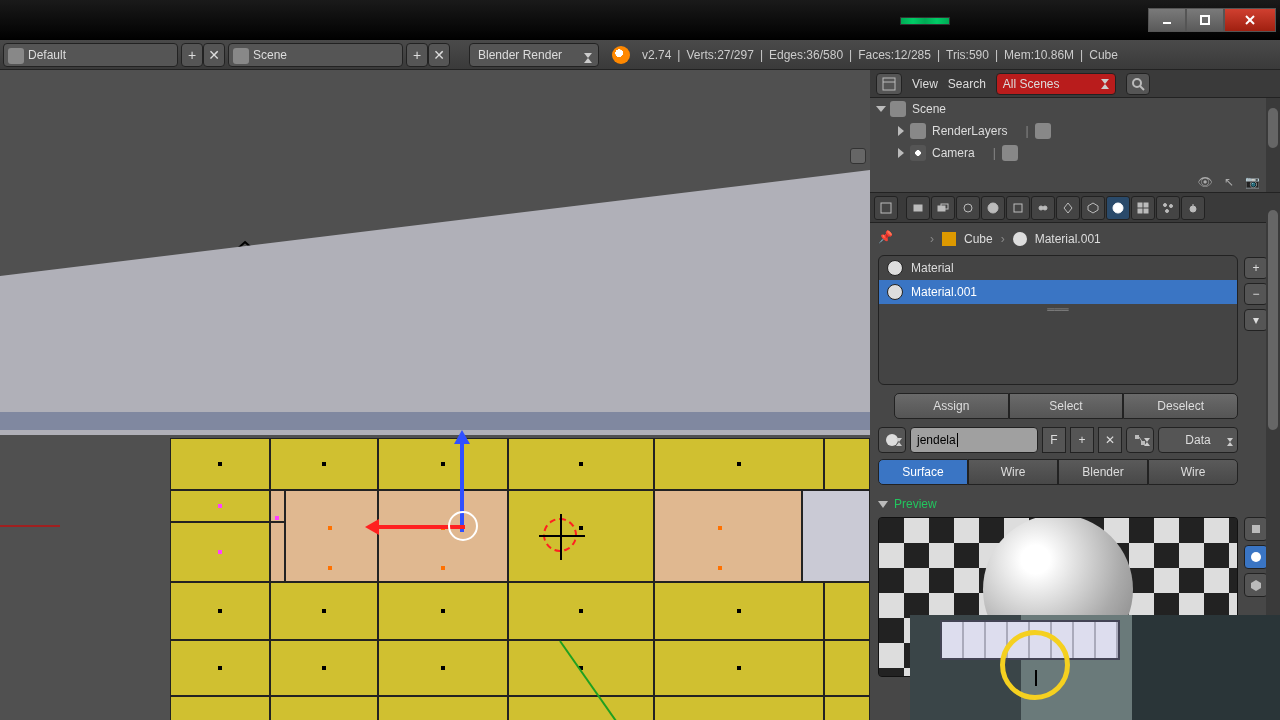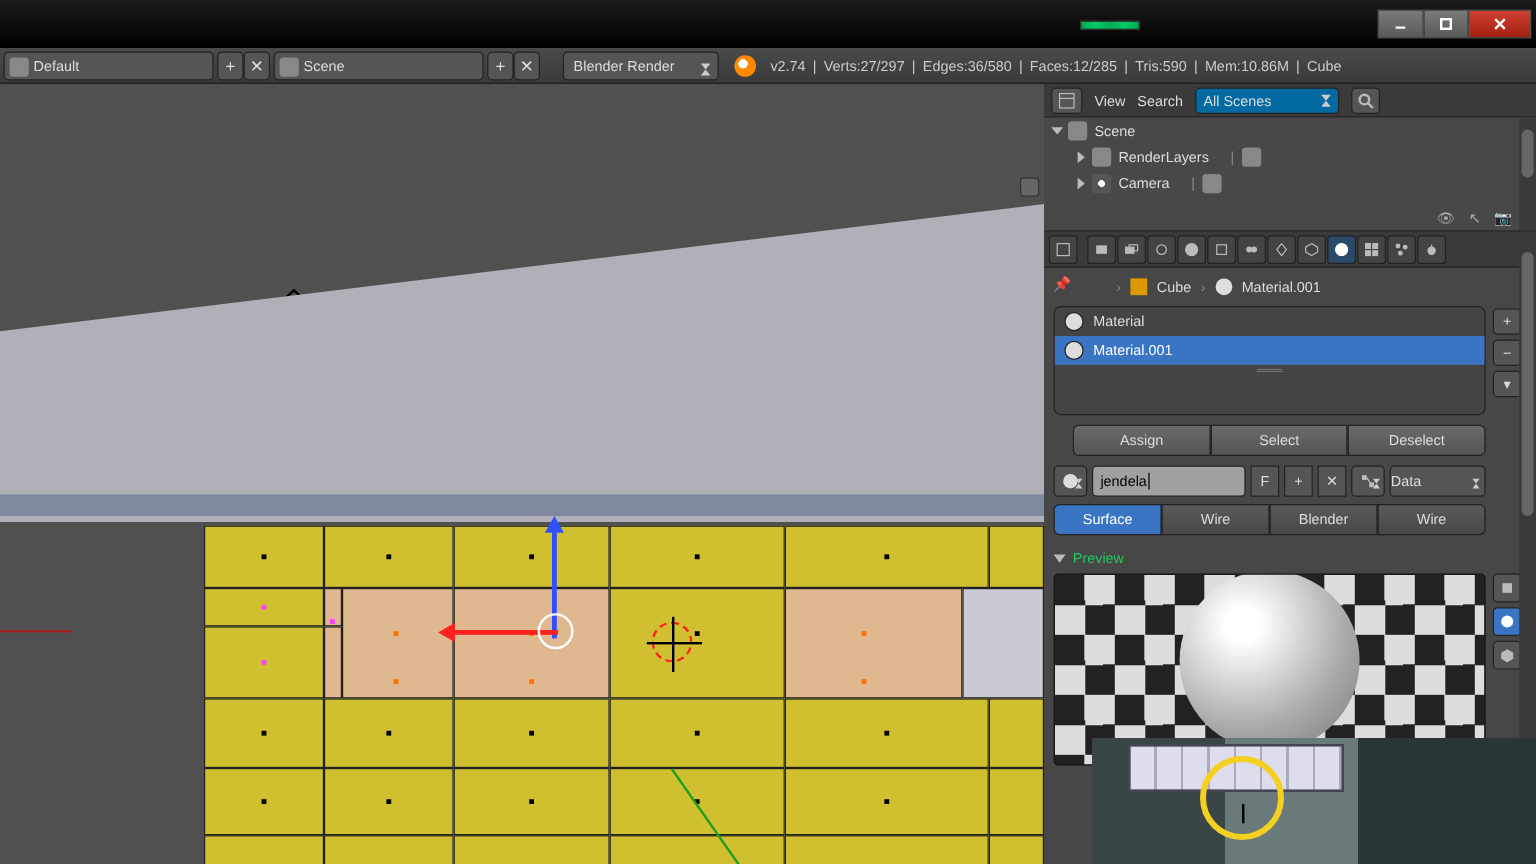--- a/index.html
+++ b/index.html
@@ -46,21 +46,21 @@
 .cursor3d::before,.cursor3d::after{content:"";position:absolute;background:#000;}
 .cursor3d::before{left:15px;top:-6px;width:2px;height:46px;}
 .cursor3d::after{left:-6px;top:15px;width:46px;height:2px;}
 .axisline-r { position:absolute; left:0; top:455px; width:60px; height:2px; background:#a02020; }
 .axisline-g { position:absolute; left:560px; top:570px; width:140px; height:2px; background:#20a020; transform:rotate(55deg); transform-origin:left; }
 .vp-widget { position:absolute; right:4px; top:78px; width:16px; height:16px; background:#666; border:1px solid #333; border-radius:3px; }
 
 .right { flex: 1; background: #474747; display:flex; flex-direction:column; }
 .outliner-hdr { height: 28px; background:#3a3a3a; display:flex; align-items:center; gap:10px; padding:0 6px; color:#ddd; border-bottom:1px solid #222;}
 .ol-icon { width:26px; height:22px; background:#555; border:1px solid #222; border-radius:4px; display:flex;align-items:center;justify-content:center; }
-.ol-select { flex:0 0 120px; height:22px; background:#0369a1; border:1px solid #222; border-radius:4px; padding:0 6px; display:flex;align-items:center; position:relative;}
+.ol-select { flex:0 0 120px; height:22px; background:#b91c1c; border:1px solid #222; border-radius:4px; padding:0 6px; display:flex;align-items:center; position:relative;}
 .ol-select::after{content:"";position:absolute;right:6px;top:5px;width:0;height:0;border-left:4px solid transparent;border-right:4px solid transparent;border-top:5px solid #ccc;border-bottom:5px solid #ccc;}
 .ol-search { width:24px; height:22px; background:#555; border:1px solid #222; border-radius:4px; display:flex;align-items:center;justify-content:center; }
 
 .outliner { height: 95px; background:#484848; color:#ddd; position:relative; border-bottom:1px solid #222;}
 .ol-row { display:flex; align-items:center; height:22px; padding-left:8px; gap:6px; }
 .ol-row.indent1 { padding-left:28px; }
 .ol-tri { width:0;height:0;border-top:5px solid transparent;border-bottom:5px solid transparent;border-left:6px solid #bbb; }
 .ol-tri.open { transform:rotate(90deg); }
 .ol-tri.closed { }
 .ol-ico { width:16px; height:16px; border-radius:3px; background:#888; }
@@ -74,41 +74,41 @@
 .pt { width:24px; height:24px; background:#444; border:1px solid #222; border-radius:3px; display:flex;align-items:center;justify-content:center; }
 .pt.active { background:#2a4a6a; }
 .pt svg { stroke:#bbb; fill:#bbb; }
 .pt.active svg { stroke:#fff; fill:#fff; }
 
 .breadcrumb { height:32px; display:flex; align-items:center; gap:8px; padding:0 8px; color:#ddd; }
 .bc-ico { width:18px; height:18px; }
 .bc-sep { color:#888; }
 
 .mat-panel { flex:1; padding:0 8px; position:relative; }
-.mat-list { border:1px solid #222; border-radius:6px; background:#444; height:91px; position:relative; }
+.mat-list { border:1px solid #222; border-radius:6px; background:#444; height:130px; position:relative; }
 .ml-row { display:flex; align-items:center; height:24px; padding:0 8px; gap:8px; color:#ddd; }
 .ml-row.sel { background:#3a75c4; color:#fff; }
 .ml-sw { width:16px; height:16px; border-radius:50%; border:1px solid #222; }
 .ml-plus { position:absolute; right:-30px; top:2px; width:24px; height:22px; background:#555; border:1px solid #222; border-radius:4px; display:flex;align-items:center;justify-content:center; color:#ddd; }
 .ml-minus { position:absolute; right:-30px; top:28px; width:24px; height:22px; background:#555; border:1px solid #222; border-radius:4px; display:flex;align-items:center;justify-content:center; color:#ddd; }
 .ml-menu { position:absolute; right:-30px; top:54px; width:24px; height:22px; background:#555; border:1px solid #222; border-radius:4px; display:flex;align-items:center;justify-content:center; color:#ddd; }
 .ml-drag { text-align:center; color:#888; font-size:10px; height:12px; }
 
 .btn-row { display:flex; margin-top:8px; gap:0;margin-left:16px; }
 .btn3 { flex:1; height:26px; background:linear-gradient(#6a6a6a,#555); border:1px solid #222; color:#ddd; display:flex;align-items:center;justify-content:center; }
 .btn3:first-child { border-radius:5px 0 0 5px; }
 .btn3:last-child { border-radius:0 5px 5px 0; }
 
 .name-row { display:flex; margin-top:8px; gap:4px; align-items:center; }
 .name-ico { width:28px; height:26px; background:#555; border:1px solid #222; border-radius:4px; display:flex;align-items:center;justify-content:center; position:relative;}
 .name-ico::after{content:"";position:absolute;right:3px;top:10px;width:0;height:0;border-left:3px solid transparent;border-right:3px solid transparent;border-top:4px solid #ccc;border-bottom:4px solid #ccc;}
 .name-input { flex:1; height:26px; background:#888; border:1px solid #222; border-radius:4px; padding:0 6px; color:#000; display:flex;align-items:center; }
 .name-input.editing { background:#a0a0a0; }
 .name-f { width:24px; height:26px; background:#555; border:1px solid #222; display:flex;align-items:center;justify-content:center; color:#ddd; }
-.name-data { width:80px; height:26px; background:#555; border:1px solid #222; border-radius:4px; display:flex;align-items:center;color:#ddd; position:relative;}
+.name-data { width:80px; height:26px; background:#555; border:1px solid #222; border-radius:4px; display:flex;align-items:center;justify-content:center; color:#ddd; position:relative;}
 .name-data::after{content:"";position:absolute;right:4px;top:10px;width:0;height:0;border-left:3px solid transparent;border-right:3px solid transparent;border-top:4px solid #ccc;border-bottom:4px solid #ccc;}
 
 .shade-row { display:flex; margin-top:6px; gap:0; }
 .sh-btn { flex:1; height:26px; background:linear-gradient(#5a5a5a,#484848); border:1px solid #222; color:#ddd; display:flex;align-items:center;justify-content:center; }
 .sh-btn.active { background:#3a75c4; color:#fff; }
 .sh-btn:first-child { border-radius:5px 0 0 5px; }
 .sh-btn:last-child { border-radius:0 5px 5px 0; }
 
 .preview-hdr { display:flex; align-items:center; gap:6px; margin-top:12px; color:#22c55e; }
 .prev-tri { width:0;height:0;border-left:5px solid transparent;border-right:5px solid transparent;border-top:7px solid #bbb; }

